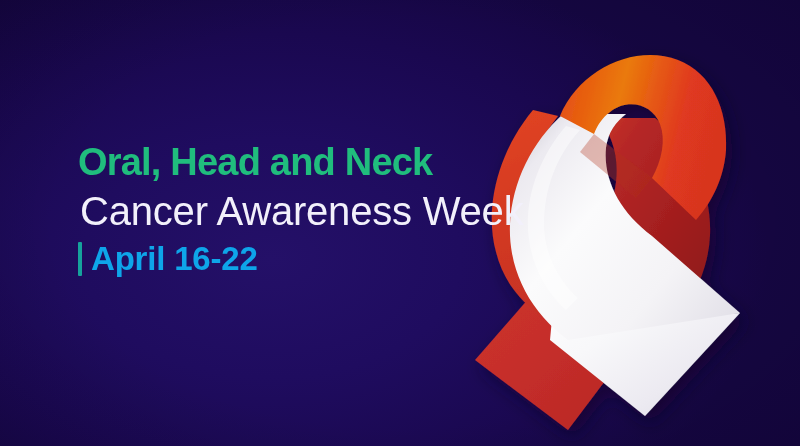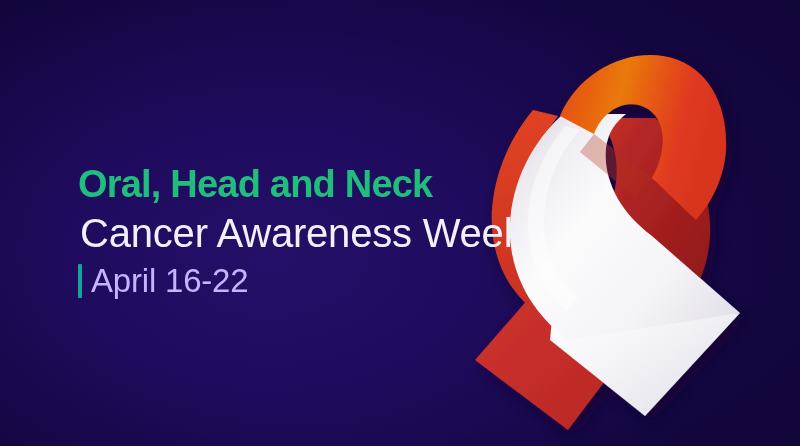--- a/index.html
+++ b/index.html
@@ -31,21 +31,21 @@
     inset: 0;
     background:
       radial-gradient(ellipse 90% 95% at 50% 50%,
         rgba(0,0,0,0) 48%,
         rgba(5,0,22,0.30) 100%);
   }
   
   .text-block {
     position: absolute;
     left: 78px;
-    top: 164px;
+    top: 142px;
     width: 400px;
   }
   .headline {
     margin: 0;
     font-size: 38px;
     font-weight: bold;
     letter-spacing: -0.8px;
     color: #20bd7d;
     line-height: 1.08;
     white-space: nowrap;
@@ -67,23 +67,23 @@
   .date-bar {
     width: 4px;
     height: 34px;
     background: #16a29c;
     margin-right: 9px;
     flex: 0 0 auto;
     border-radius: 1px;
   }
   .date-text {
     font-size: 33px;
-    font-weight: 400;
+    font-weight: 700;
     letter-spacing: -0.2px;
-    color: #c4b5fd;
+    color: #0ea5e9;
     line-height: 1.1;
     white-space: nowrap;
   }
   
   .ribbon-wrap {
     position: absolute;
     left: 440px;
     top: 30px;
     width: 360px;
     height: 416px;

